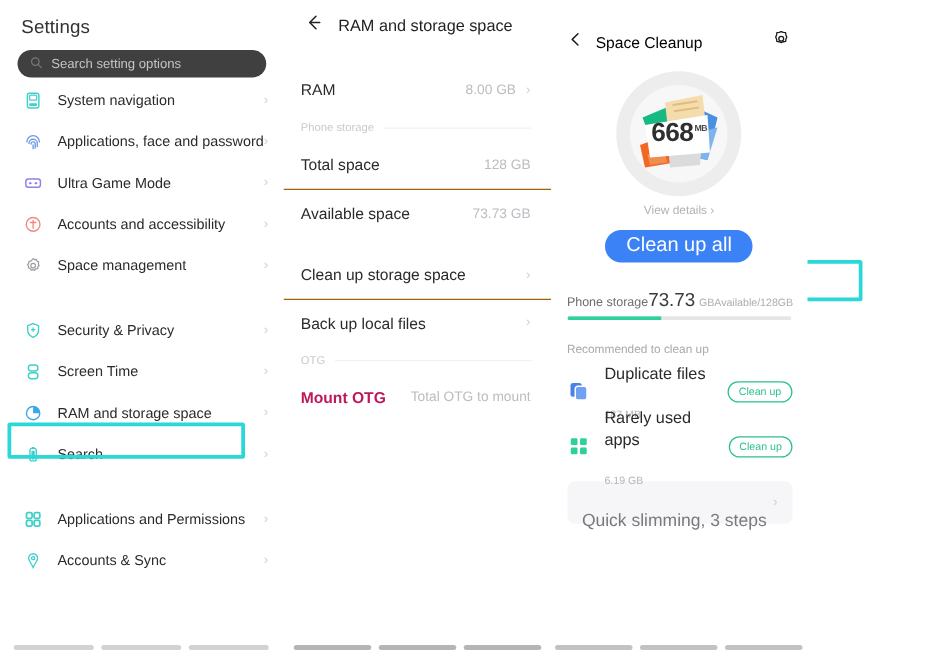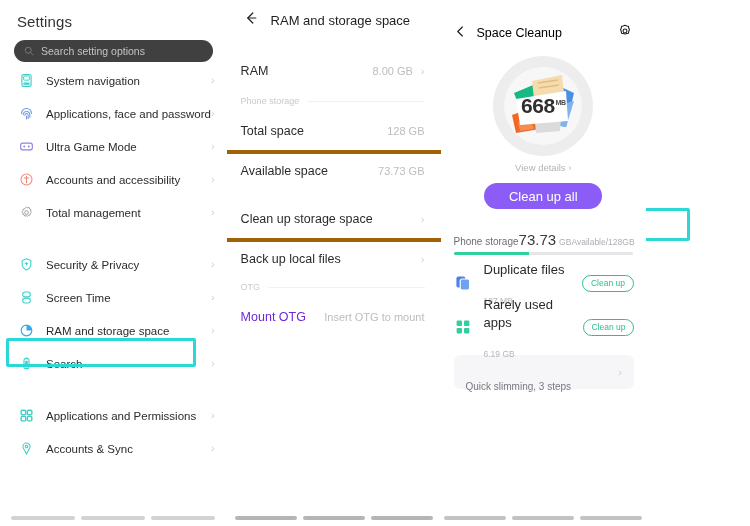--- a/index.html
+++ b/index.html
@@ -80,25 +80,25 @@
   .detail-header {
     display: flex; align-items: center; gap: 12px;
     padding: 10px 0 0 16px;
   }
   .detail-header .dh-title { font-size: 13px; color: #1f1f1f; font-weight: 400; }
 
   .d-list { margin-top: 22px; }
   .d-row {
     display: flex; align-items: center;
     height: 38px; padding: 0 16px 0 14px;
-    border-top: 4px solid #a16207;
+    border-top: 1px solid #a16207;
   }
   .d-row.first { border-top: none; }
   .d-row .d-label { font-size: 12.5px; color: #2b2b2b; flex: 1 1 auto; }
-  .d-row .d-label.muted { color: #6d28d9; }
+  .d-row .d-label.muted { color: #be185d; font-weight: bold; }
   .d-row .d-value { font-size: 11px; color: #bcbcc2; margin-right: 8px; }
   .d-row .d-value.nogap { margin-right: 0; }
   .d-section {
     display: flex; align-items: center; gap: 8px;
     padding: 0 16px 0 14px; height: 22px;
   }
   .d-section .ds-label { font-size: 9px; color: #c9c9cf; white-space: nowrap; }
   .d-section .ds-rule { flex: 1 1 auto; height: 1px; background: #f1f1f3; }
   .d-gap { height: 12px; }
 
@@ -138,21 +138,21 @@
 
   .view-details {
     text-align: center; font-size: 9.5px; color: #b3b3b9; margin-top: 6px;
   }
 
   .cleanall-wrap {
     display: flex; justify-content: center; margin-top: 10px;
   }
   .btn-cleanall {
     width: 118px; height: 26px; border-radius: 13px;
-    background: #8b5cf6; color: #ffffff; font-size: 13px;
+    background: #3b82f6; color: #ffffff; font-size: 16px;
     display: flex; align-items: center; justify-content: center;
     border: none; cursor: pointer;
   }
 
   .storage-block { margin: 22px 13px 0 13px; }
   .storage-line {
     display: flex; align-items: baseline;
   }
   .storage-line .sl-name { font-size: 10px; color: #6d6d73; flex: 0 0 auto; }
   .storage-line .sl-spacer { flex: 1 1 auto; }
@@ -181,21 +181,21 @@
     border: 1px solid #2bbf92; color: #2bbf92; background: #fff;
     font-size: 8.5px; display: flex; align-items: center; justify-content: center;
     cursor: pointer;
   }
 
   .quick-slim {
     margin: 6px 12px 0 13px; height: 34px; border-radius: 6px;
     background: #f6f6f8; display: flex; align-items: center;
     padding: 0 12px 0 12px;
   }
-  .quick-slim .qs-label { font-size: 10px; color: #79797f; flex: 1 1 auto; margin-top: 28px; }
+  .quick-slim .qs-label { font-size: 14px; color: #79797f; flex: 1 1 auto; margin-top: 28px; }
 </style>
 </head>
 <body>
 
 <div class="app">
 
   <div class="col col-settings">
 
     <div class="settings-title">Settings</div>
 
@@ -259,21 +259,21 @@
         <span class="chev">›</span>
       </div>
 
       <div class="menu-item">
         <span class="mi-icon">
           <svg width="15" height="15" viewBox="0 0 18 18">
             <path d="M9 2.2l1.4 1.1 1.8-.3.6 1.7 1.6.9-.5 1.7.9 1.6-1.3 1.2-.1 1.8-1.8.3-1.2 1.4-1.6-.8-1.7.6-.9-1.6-1.7-.6.2-1.8-1.1-1.4 1.2-1.3.2-1.8 1.8-.2z" fill="none" stroke="#9b9ba3" stroke-width="1.15" stroke-linejoin="round"></path>
             <circle cx="9" cy="9" r="2.2" fill="none" stroke="#9b9ba3" stroke-width="1.15"></circle>
           </svg>
         </span>
-        <span class="mi-label">Total management</span>
+        <span class="mi-label">Space management</span>
         <span class="chev">›</span>
       </div>
     </div>
 
     <div class="group-gap"></div>
 
     <div class="menu">
 
       <div class="menu-item">
         <span class="mi-icon">
@@ -406,21 +406,21 @@
         <span class="chev">›</span>
       </div>
 
       <div class="d-section">
         <span class="ds-label">OTG</span>
         <span class="ds-rule"></span>
       </div>
 
       <div class="d-row first">
         <span class="d-label muted">Mount OTG</span>
-        <span class="d-value nogap">Insert OTG to mount</span>
+        <span class="d-value nogap">Total OTG to mount</span>
       </div>
     </div>
 
     <div class="hl hl-clean-storage"></div>
 
     <div class="navbar">
       <span></span>
       <span></span>
       <span></span>
     </div>
@@ -483,20 +483,21 @@
         <span class="sl-name">Phone storage</span>
         <span class="sl-spacer"></span>
         <span class="sl-num">73.73</span>
         <span class="sl-sub">GBAvailable/128GB</span>
       </div>
       <div class="storage-bar">
         <i style="width:42%"></i>
       </div>
     </div>
 
+    <div class="rec-title">Recommended to clean up</div>
 
     <div class="rec-list">
 
       <div class="rec-row">
         <span class="rr-icon">
           <svg width="18" height="18" viewBox="0 0 18 18">
             <rect x="2.4" y="2.4" width="9" height="11" rx="2" fill="#4a82e8"></rect>
             <rect x="6.2" y="5" width="9.4" height="11" rx="2" fill="#6fa0f2" stroke="#ffffff" stroke-width="1.2"></rect>
           </svg>
         </span>

